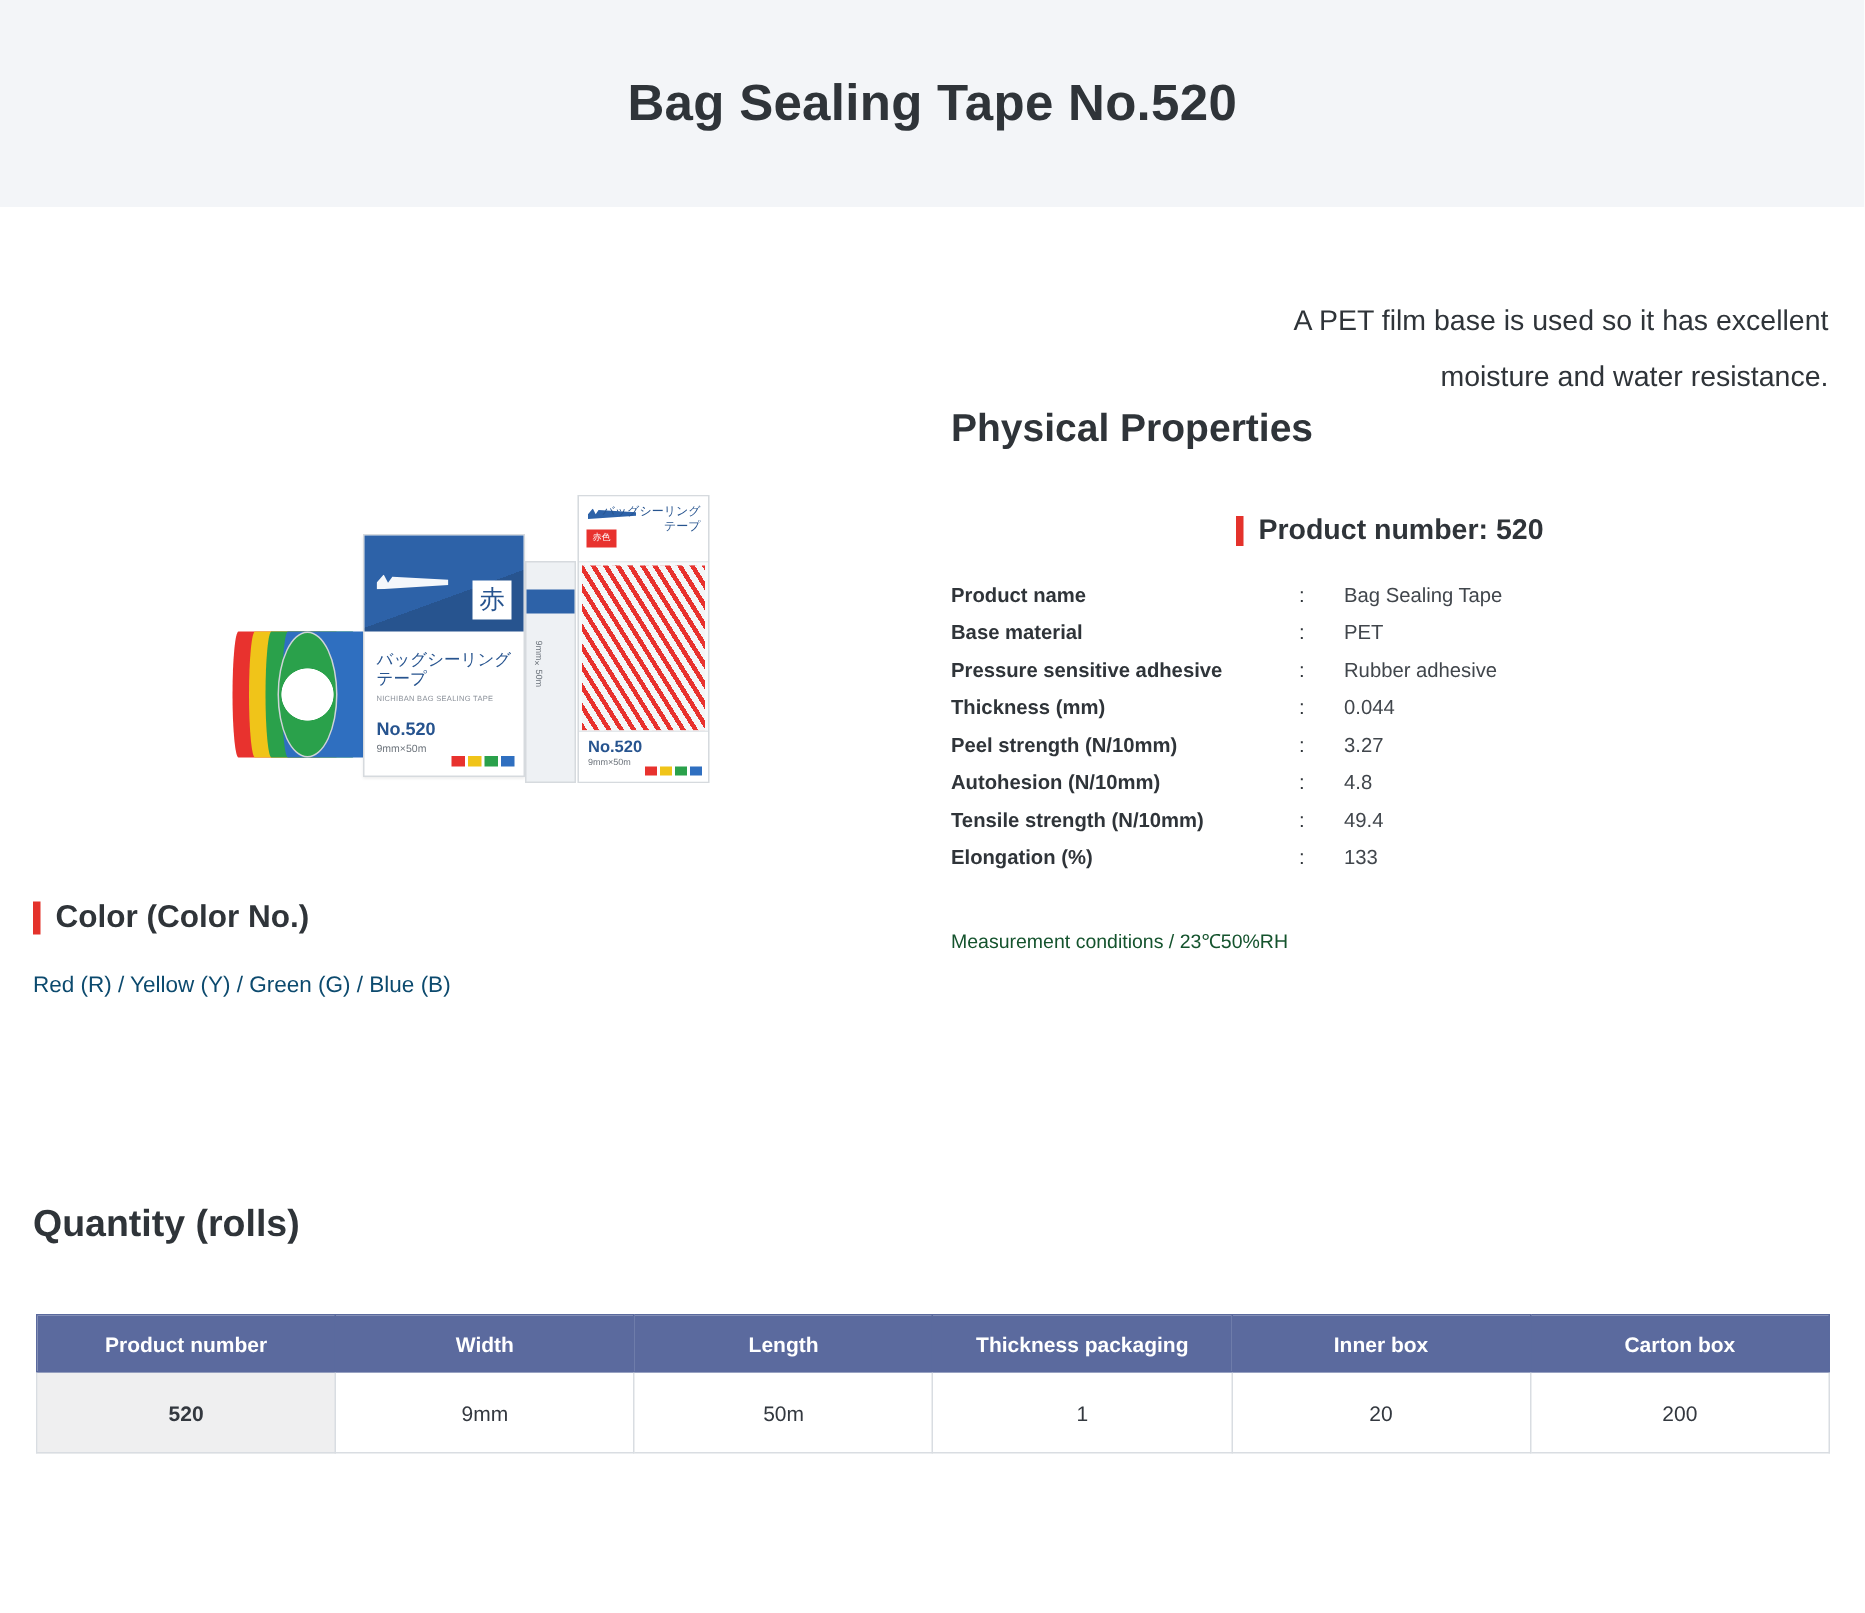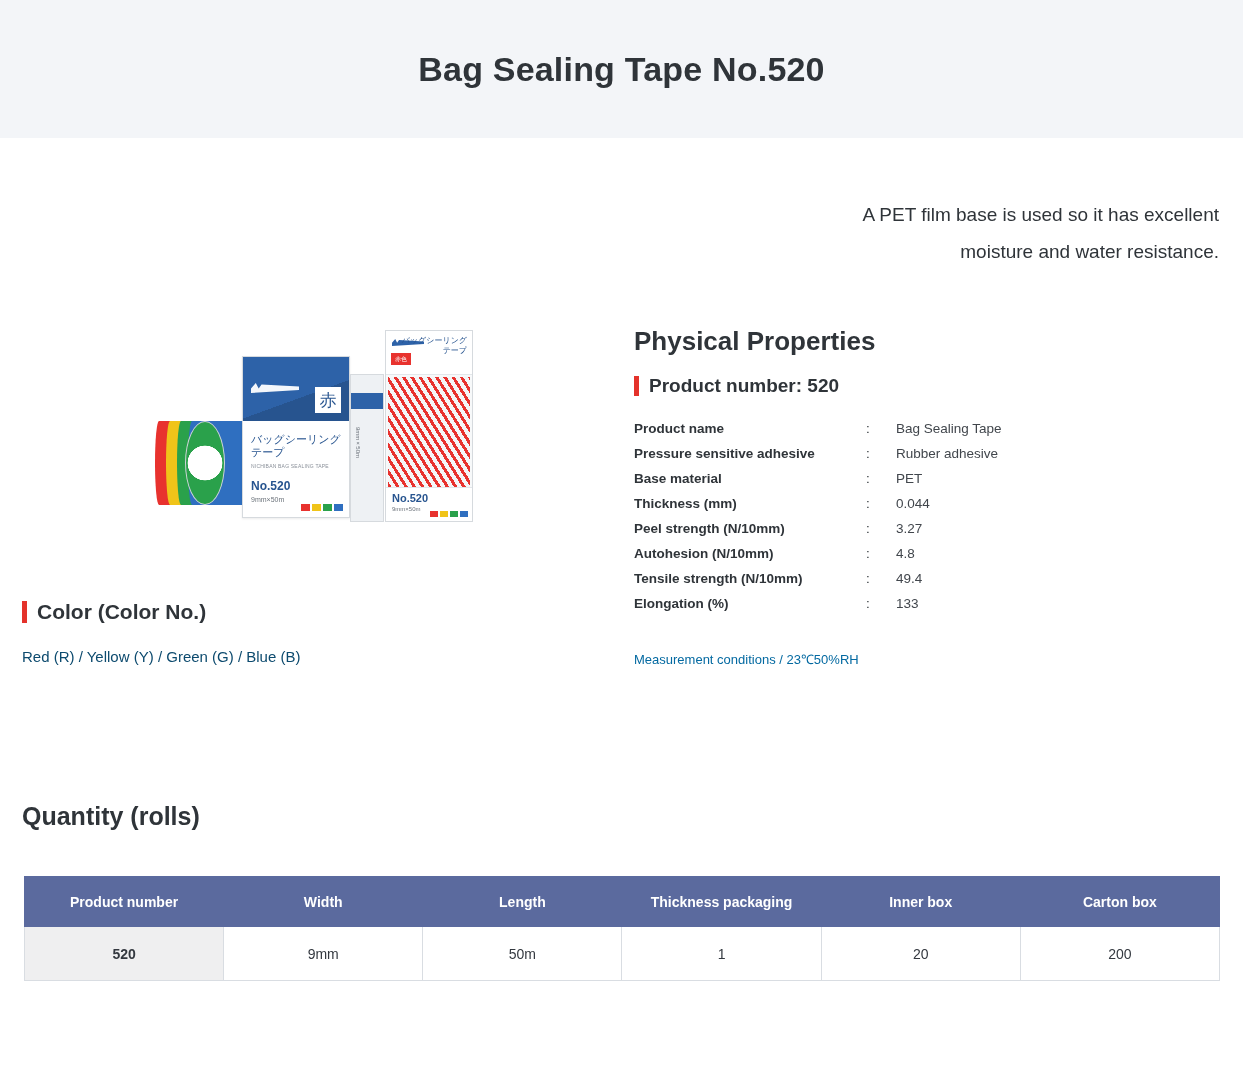--- a/index.html
+++ b/index.html
@@ -255,30 +255,30 @@
     left: 634px; top: 58px;
     width: 585px;
   }
   .lead {
     font-size: 19px;
     line-height: 37px;
     color: #2f3439;
     text-align: right;
   }
   .phys-title {
-    margin-top: 56px;
     font-size: 26px;
     font-weight: bold;
     color: #2f3439;
   }
   .prodnum {
     display: flex;
     align-items: center;
     gap: 10px;
-    margin-top: 18px;
+    margin-top: 42px;
+    justify-content: center;
   }
   .prodnum .redbar { height: 20px; }
   .prodnum .txt {
     font-size: 19px;
     font-weight: bold;
     color: #2f3439;
   }
 
   table.props {
     margin-top: 19px;
@@ -299,21 +299,21 @@
   table.props td.c {
     width: 30px;
     color: #2f3439;
   }
   table.props td.v {
     color: #41464c;
   }
   .measure {
     margin-top: 34px;
     font-size: 13px;
-    color: #0369a1;
+    color: #14532d;
   }
 
   
   .qty-title {
     position: absolute;
     left: 22px; top: 802px;
     font-size: 25px;
     font-weight: bold;
     color: #2f3439;
   }
@@ -325,21 +325,21 @@
   table.qty {
     width: 100%;
     border-collapse: collapse;
     table-layout: fixed;
   }
   table.qty th {
     background: #5b6a9e;
     color: #ffffff;
     font-size: 14px;
     font-weight: bold;
-    height: 50px;
+    height: 38px;
     border: 1px solid #5b6a9e;
     text-align: center;
   }
   table.qty td {
     height: 54px;
     border: 1px solid #d9dde2;
     text-align: center;
     font-size: 14px;
     color: #33383f;
     background: #ffffff;
@@ -436,28 +436,28 @@
     </div>
 
     <table class="props">
       <tbody>
         <tr>
           <td class="k">Product name</td>
           <td class="c">:</td>
           <td class="v">Bag Sealing Tape</td>
         </tr>
         <tr>
+          <td class="k">Base material</td>
+          <td class="c">:</td>
+          <td class="v">PET</td>
+        </tr>
+        <tr>
           <td class="k">Pressure sensitive adhesive</td>
           <td class="c">:</td>
           <td class="v">Rubber adhesive</td>
-        </tr>
-        <tr>
-          <td class="k">Base material</td>
-          <td class="c">:</td>
-          <td class="v">PET</td>
         </tr>
         <tr>
           <td class="k">Thickness (mm)</td>
           <td class="c">:</td>
           <td class="v">0.044</td>
         </tr>
         <tr>
           <td class="k">Peel strength (N/10mm)</td>
           <td class="c">:</td>
           <td class="v">3.27</td>

